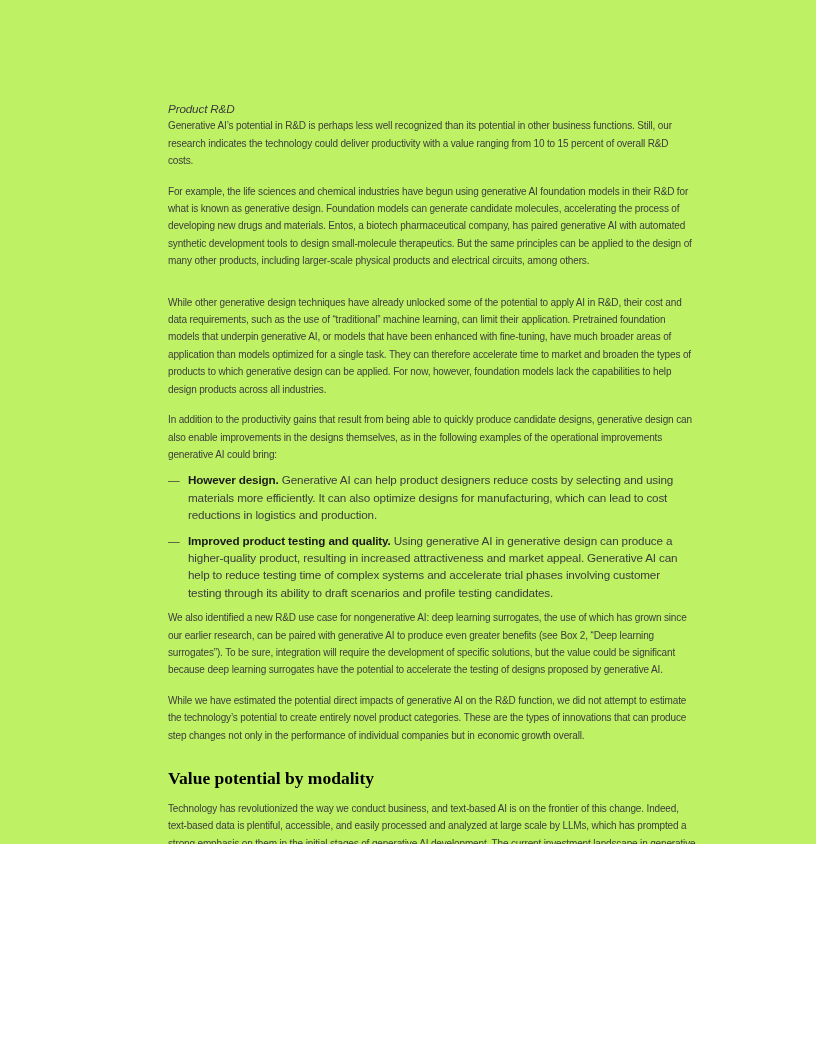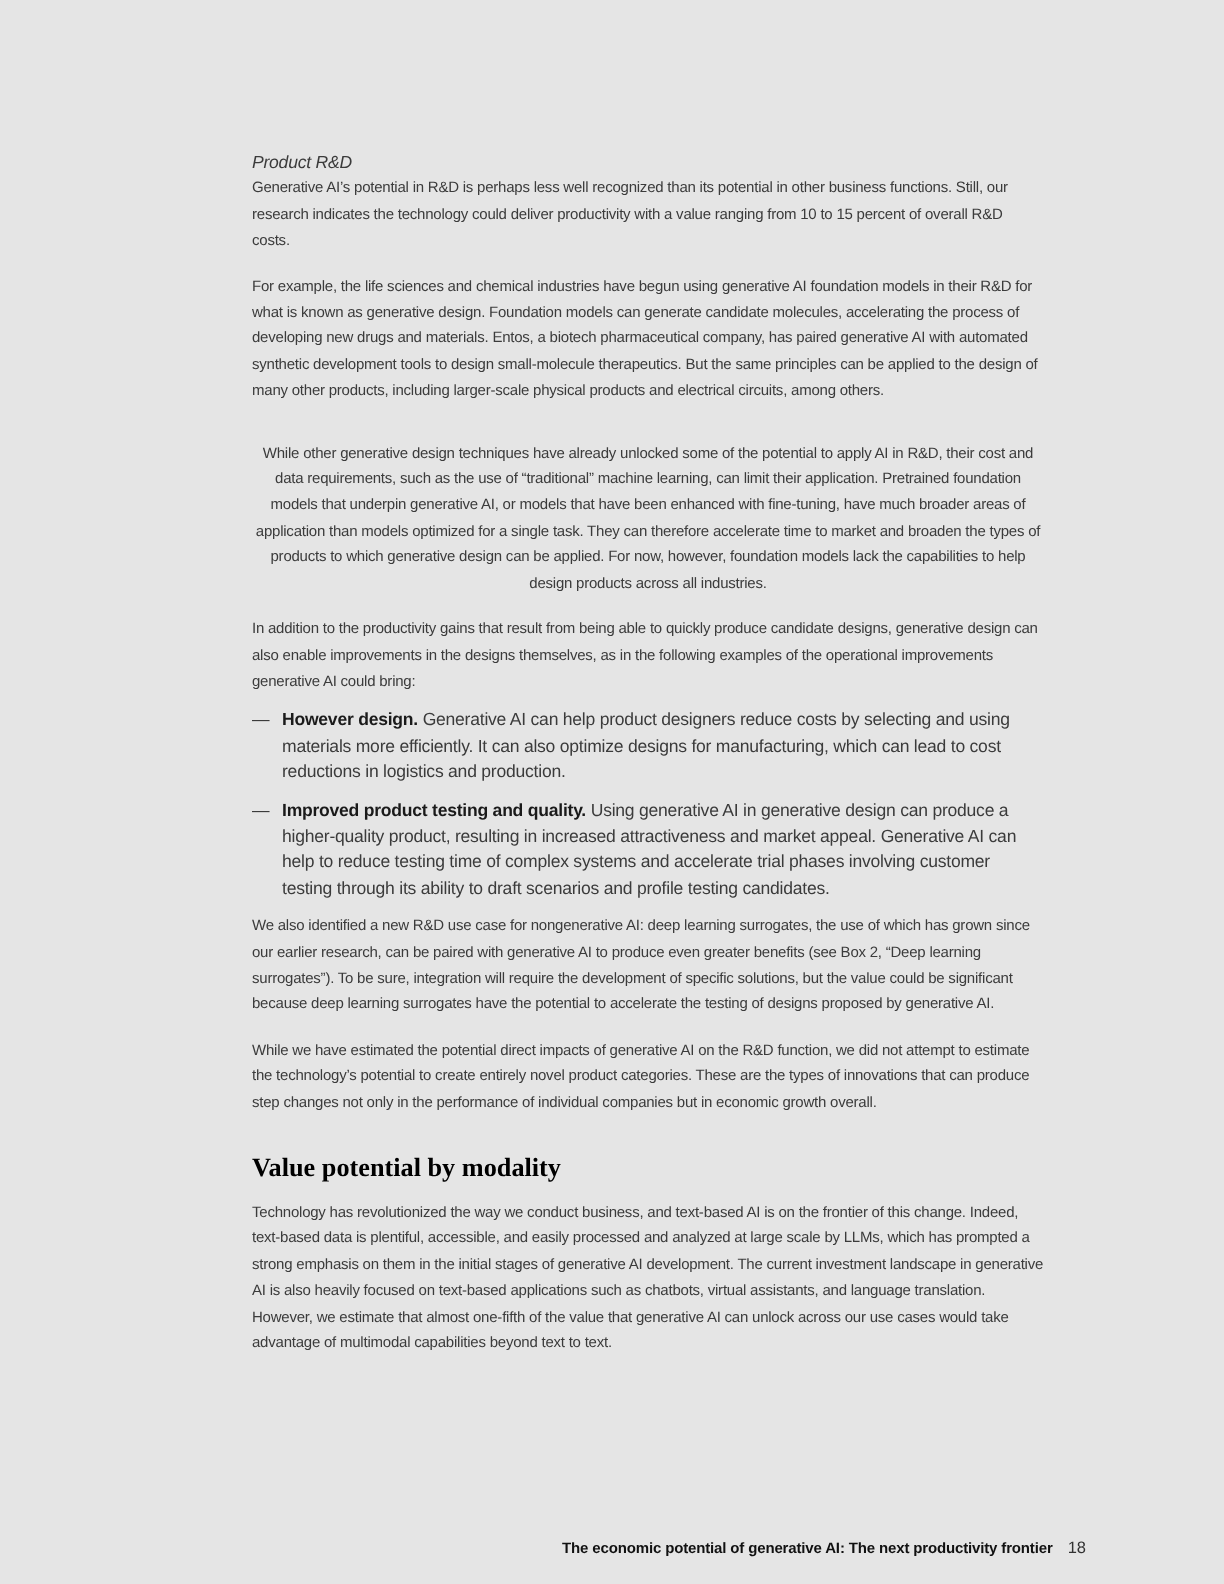--- a/index.html
+++ b/index.html
@@ -3,22 +3,22 @@
 <meta charset="utf-8">
 <style>
   html, body {
     margin: 0;
     padding: 0;
     background: #ffffff;
   }
   .page {
     position: relative;
     width: 816px;
-    height: 1056px;
-    background: #e5e5e5;
+    height: 844px;
+    background: #bef264;
     overflow: hidden;
     font-family: "Liberation Sans", sans-serif;
   }
   .content {
     position: absolute;
     left: 168px;
     top: 100px;
     width: 528px;
   }
   .kicker {
@@ -31,21 +31,20 @@
   }
   p.body {
     margin: 0 0 13px 0;
     font-size: 10px;
     line-height: 17.4px;
     color: #3b3b3b;
     letter-spacing: -0.15px;
   }
   p.body.extra-gap {
     margin-top: 24px;
-    text-align: center;
   }
   p.body.tight {
     margin-bottom: 8px;
   }
   ul.bullets {
     list-style: none;
     margin: 0 0 8px 0;
     padding: 0;
   }
   ul.bullets li {

